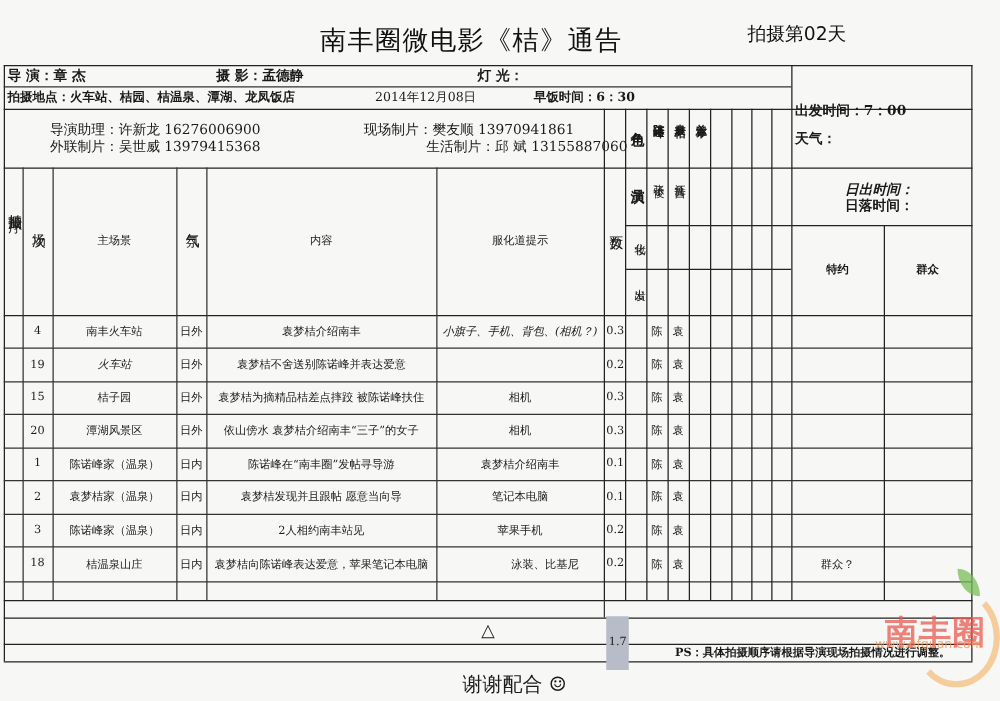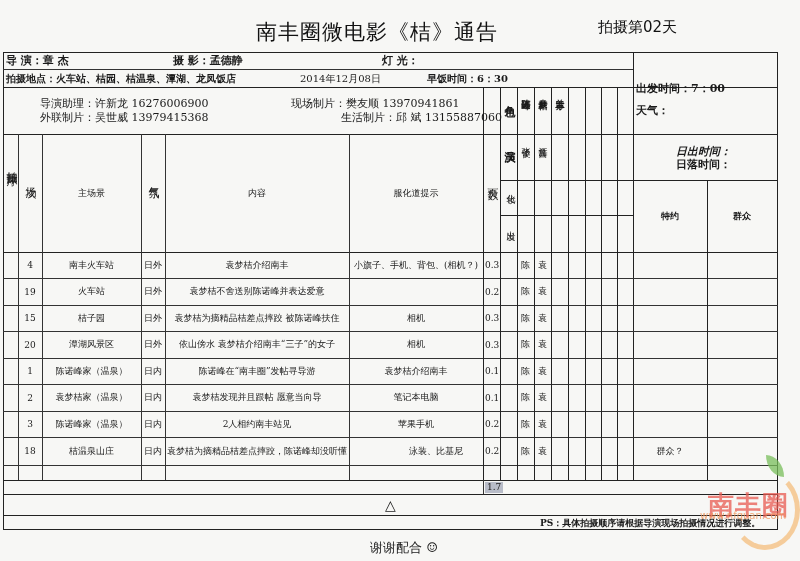--- a/index.html
+++ b/index.html
@@ -21,21 +21,21 @@
   }
   .hline { position: absolute; height: 0; border-top: 1.5px solid #222; }
   .vline { position: absolute; width: 0; border-left: 1.5px solid #222; }
   .thin { border-color: #333; }
   .txt { position: absolute; font-size: 12px; white-space: nowrap; line-height: 14px; }
   .sm { font-size: 9px; line-height: 11px; }
   .md { font-size: 11px; line-height: 13px; }
   .vert { writing-mode: vertical-rl; text-orientation: upright; letter-spacing: 1px; }
   .cell { position: absolute; display: flex; align-items: center; justify-content: center; text-align: center; font-size: 9px; white-space: nowrap; }
   .bold { font-weight: bold; }
-  .gray-hl { background: #b8bcc8; padding: 0 2px; }
+  .gray-hl { background: #b8bcc8; padding: 16px 2px; margin-top: 11px; }
   .wm-text {
     position: absolute; left: 708px; top: 488px; font-size: 26px; font-weight: bold;
     color: rgba(232,90,80,0.75); font-family: "DejaVu Sans", sans-serif; letter-spacing: 1px;
   }
   .wm-url {
     position: absolute; left: 700px; top: 510px; font-size: 10px;
     color: rgba(240,150,90,0.8); font-family: "DejaVu Sans", sans-serif;
   }
   .wm-arc {
     position: absolute; left: 730px; top: 470px; width: 70px; height: 80px;
@@ -135,30 +135,30 @@
 
 <div class="cell md bold" style="left:633px;top:180px;width:74px;height:72px;">特约</div>
 <div class="cell md bold" style="left:707px;top:180px;width:70px;height:72px;">群众</div>
 
 <div id="rows">
     <div>
       <div class="cell" style="left: 18px; top: 252px; width: 24px; height: 26px;">4</div>
       <div class="cell" style="left: 42px; top: 252px; width: 99px; height: 26px;">南丰火车站</div>
       <div class="cell" style="left: 141px; top: 252px; width: 24px; height: 26px;">日外</div>
       <div class="cell" style="left: 165px; top: 252px; width: 184px; height: 26px;">袁梦桔介绍南丰</div>
-      <div class="cell" style="left: 349px; top: 252px; width: 134px; height: 26px;">小旗子、手机、背包、(相机？)</div>
+      <div class="cell" style="left: 349px; top: 252px; width: 134px; height: 26px; font-style: italic;">小旗子、手机、背包、(相机？)</div>
       <div class="cell" style="left: 483px; top: 252px; width: 17px; height: 26px; justify-content: flex-start; padding-left: 2px;">0.3</div>
       <div class="cell" style="left: 517px; top: 252px; width: 17px; height: 26px;">陈</div>
       <div class="cell" style="left: 534px; top: 252px; width: 17px; height: 26px;">袁</div>
       <div class="cell" style="left: 633px; top: 252px; width: 74px; height: 26px;"></div>
       <div class="cell" style="left: 707px; top: 252px; width: 70px; height: 26px;"></div>
     </div>
     <div>
       <div class="cell" style="left: 18px; top: 278px; width: 24px; height: 27px;">19</div>
-      <div class="cell" style="left: 42px; top: 278px; width: 99px; height: 27px;">火车站</div>
+      <div class="cell" style="left: 42px; top: 278px; width: 99px; height: 27px; font-style: italic;">火车站</div>
       <div class="cell" style="left: 141px; top: 278px; width: 24px; height: 27px;">日外</div>
       <div class="cell" style="left: 165px; top: 278px; width: 184px; height: 27px;">袁梦桔不舍送别陈诺峰并表达爱意</div>
       <div class="cell" style="left: 349px; top: 278px; width: 134px; height: 27px;"></div>
       <div class="cell" style="left: 483px; top: 278px; width: 17px; height: 27px; justify-content: flex-start; padding-left: 2px;">0.2</div>
       <div class="cell" style="left: 517px; top: 278px; width: 17px; height: 27px;">陈</div>
       <div class="cell" style="left: 534px; top: 278px; width: 17px; height: 27px;">袁</div>
       <div class="cell" style="left: 633px; top: 278px; width: 74px; height: 27px;"></div>
       <div class="cell" style="left: 707px; top: 278px; width: 70px; height: 27px;"></div>
     </div>
     <div>
@@ -218,31 +218,31 @@
       <div class="cell" style="left: 483px; top: 411px; width: 17px; height: 26px; justify-content: flex-start; padding-left: 2px;">0.2</div>
       <div class="cell" style="left: 517px; top: 411px; width: 17px; height: 26px;">陈</div>
       <div class="cell" style="left: 534px; top: 411px; width: 17px; height: 26px;">袁</div>
       <div class="cell" style="left: 633px; top: 411px; width: 74px; height: 26px;"></div>
       <div class="cell" style="left: 707px; top: 411px; width: 70px; height: 26px;"></div>
     </div>
     <div>
       <div class="cell" style="left: 18px; top: 437px; width: 24px; height: 28px;">18</div>
       <div class="cell" style="left: 42px; top: 437px; width: 99px; height: 28px;">桔温泉山庄</div>
       <div class="cell" style="left: 141px; top: 437px; width: 24px; height: 28px;">日内</div>
-      <div class="cell" style="left: 165px; top: 437px; width: 184px; height: 28px;">袁梦桔为摘精品桔差点摔跤，陈诺峰却没听懂</div>
+      <div class="cell" style="left: 165px; top: 437px; width: 184px; height: 28px;">袁梦桔向陈诺峰表达爱意，苹果笔记本电脑</div>
       <div class="cell" style="left: 349px; top: 437px; width: 134px; height: 28px; margin-left: 20px;">泳装、比基尼</div>
       <div class="cell" style="left: 483px; top: 437px; width: 17px; height: 28px; justify-content: flex-start; padding-left: 2px;">0.2</div>
       <div class="cell" style="left: 517px; top: 437px; width: 17px; height: 28px;">陈</div>
       <div class="cell" style="left: 534px; top: 437px; width: 17px; height: 28px;">袁</div>
       <div class="cell" style="left: 633px; top: 437px; width: 74px; height: 28px;">群众？</div>
       <div class="cell" style="left: 707px; top: 437px; width: 70px; height: 28px;"></div>
     </div>
   </div>
 
 <div class="txt sm gray-hl" style="left:485px;top:482px;">1.7</div>
 <div class="txt" style="left:385px;top:498px;font-size:14px;">△</div>
 <div class="txt sm bold" style="left:540px;top:518px;">PS：具体拍摄顺序请根据导演现场拍摄情况进行调整。</div>
-<div class="txt" style="left:370px;top:541px;font-size:13px;">谢谢配合 ☺</div>
+<div class="txt" style="left:370px;top:541px;font-size:16px;">谢谢配合 ☺</div>
 
 <div class="wm-arc"></div>
 <div class="wm-leaf"></div>
 <div class="wm-text">南丰圈</div>
 <div class="wm-url">www.nfquan.com</div>
 
 </body></html>

